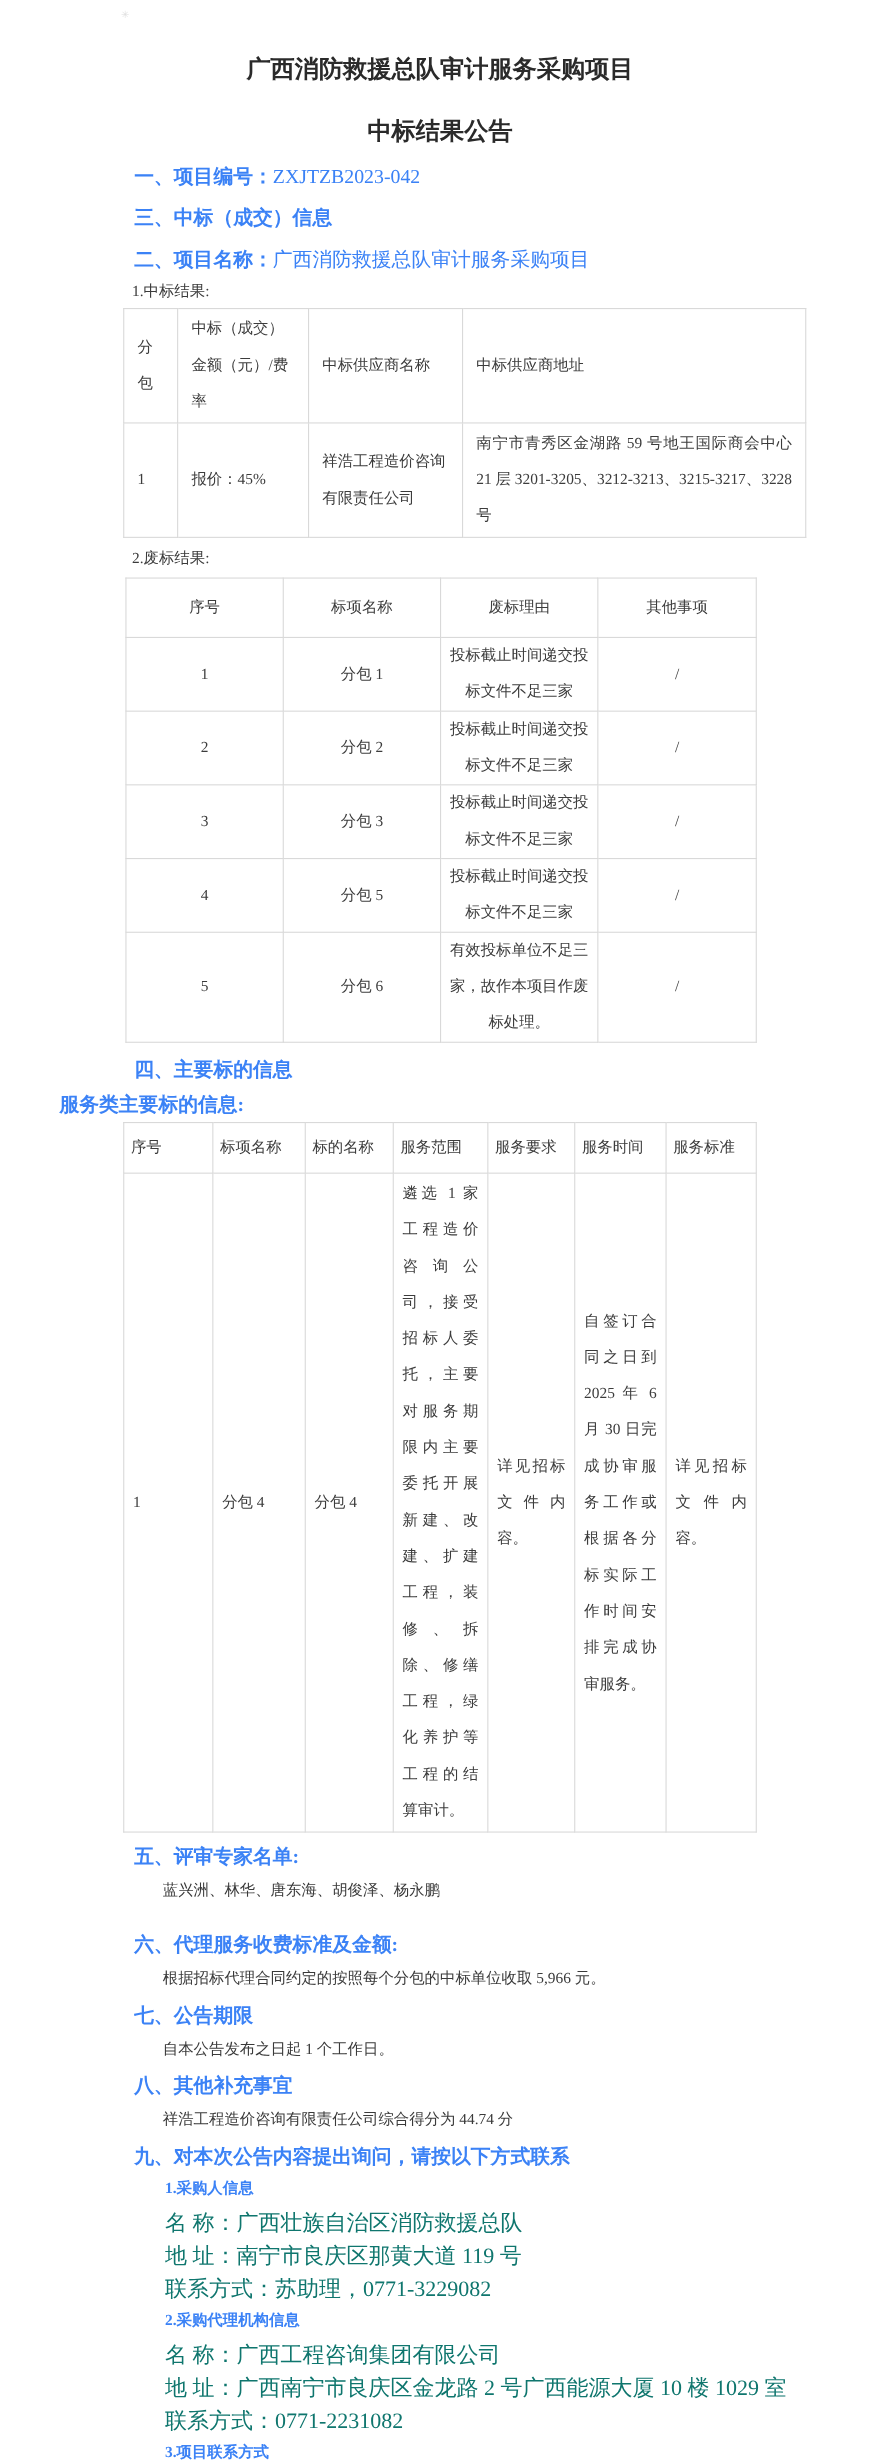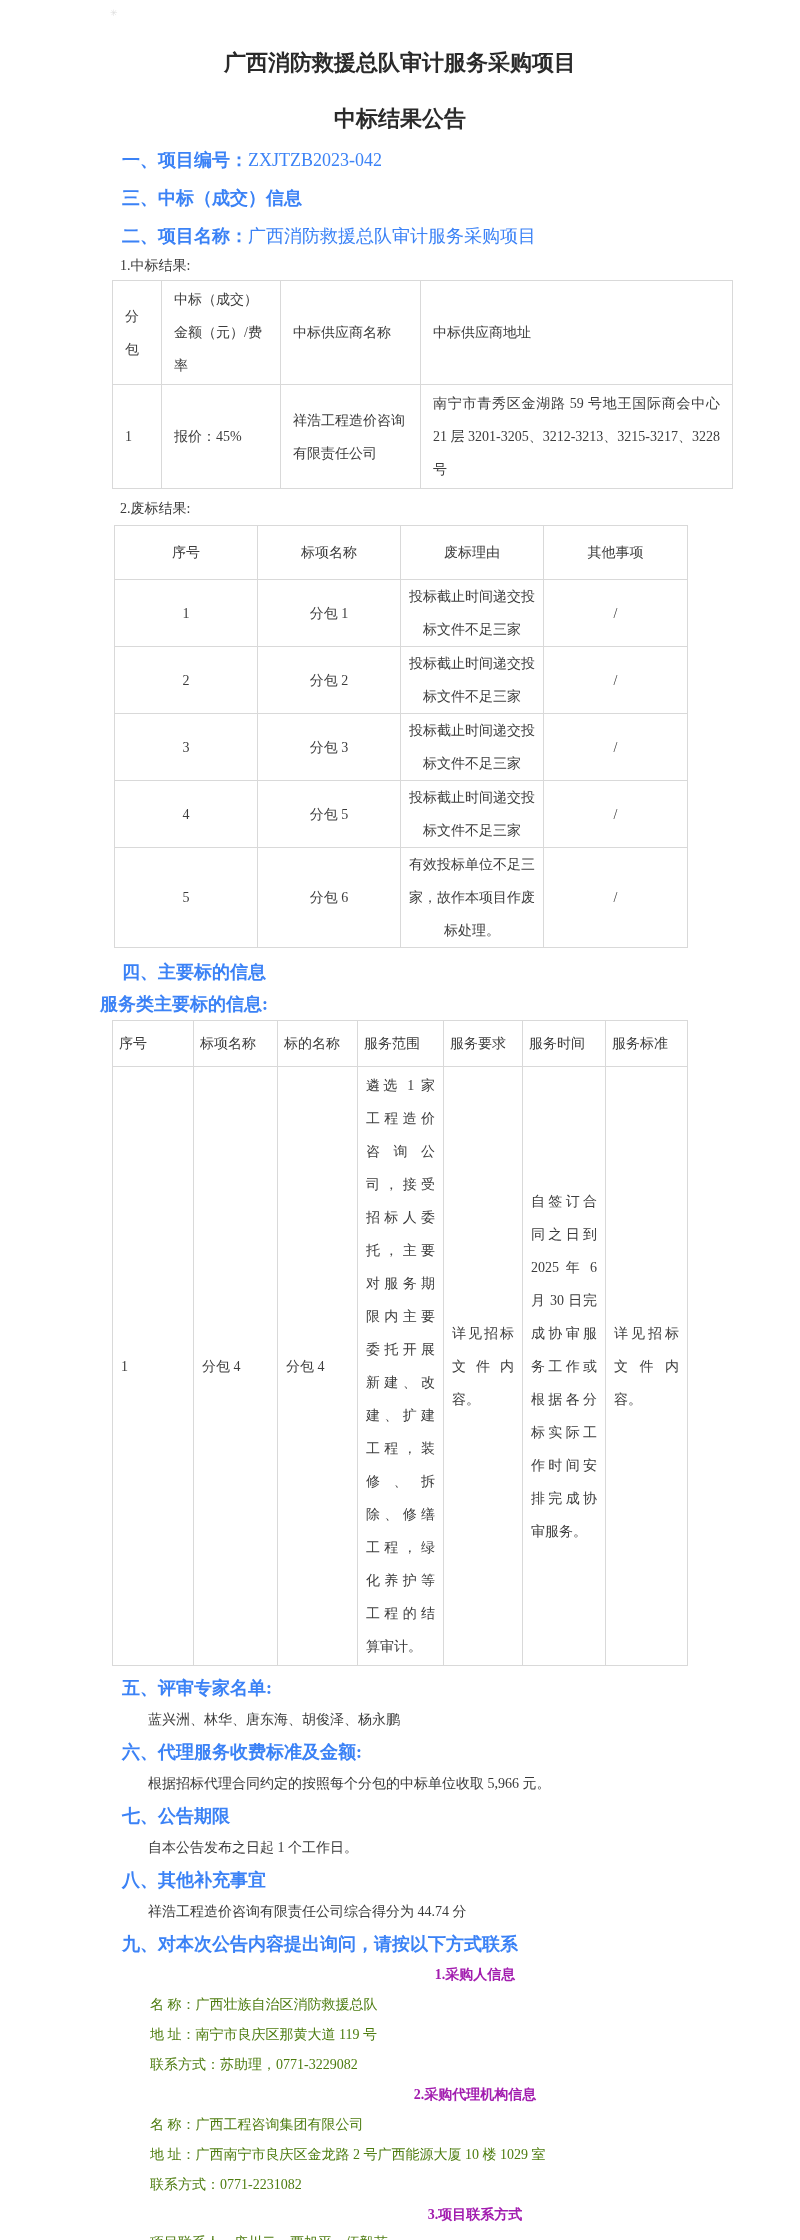--- a/index.html
+++ b/index.html
@@ -17,22 +17,22 @@
     position:absolute; left:110px; top:8px;
     font-size:9px; color:#d0d0d0; opacity:.7;
   }
   .title { text-align:center; font-size:22px; font-weight:bold; color:#2a2a2a; line-height:30px; }
   .title.sub { margin-top:26px; }
   .h { font-size:18px; font-weight:bold; color:#3b82f6; line-height:32px; margin:6px 0 0 122px; }
   .h.first { margin-top:10px; }
   .subnum { font-size:14px; color:#3a3a3a; line-height:28px; margin:0 0 0 120px; }
   .subnum.gap { margin-top:6px; }
   .para { font-size:14px; color:#3a3a3a; line-height:32px; margin:0 0 0 148px; }
-  .subhead2 { font-size:14px; font-weight:bold; color:#a21caf; line-height:30px; margin:0 0 0 150px;text-align:center; }
-  .cline { font-size:14px; color:#4d7c0f; line-height:30px; margin:0 0 0 150px; }
+  .subhead2 { font-size:14px; font-weight:bold; color:#3b82f6; line-height:30px; margin:0 0 0 150px; }
+  .cline { font-size:20px; color:#0f766e; line-height:30px; margin:0 0 0 150px; }
   .cline.tight { line-height:26px; }
 
   table { border-collapse:collapse; table-layout:fixed; font-size:14px; color:#3c3c3c; background:#fff; }
   th,td { border:1px solid #d9d9d9; font-weight:normal; line-height:33px; vertical-align:middle; }
 
   .t1 { margin:0 0 0 112px; width:620px; }
   .t1 th, .t1 td { text-align:left; padding:2px 12px; }
   .t1 .row-body td { height:99px; }
   .t1 td.just { text-align:justify; }
 
@@ -135,21 +135,21 @@
     <tr class="tall">
       <td>5</td>
       <td>分包 6</td>
       <td>有效投标单位不足三家，故作本项目作废标处理。</td>
       <td>/</td>
     </tr>
   </tbody>
     </table>
 
   <div class="h" style="margin-top:8px">四、主要标的信息</div>
-  <div class="h" style="margin-top:0;margin-left:100px">服务类主要标的信息:</div>
+  <div class="h" style="margin-top:0;margin-left:54px">服务类主要标的信息:</div>
 
   <table class="t3">
     <colgroup>
         <col style="width:81px">
         <col style="width:84px">
         <col style="width:80px">
         <col style="width:86px">
         <col style="width:79px">
         <col style="width:83px">
         <col style="width:82px">
@@ -172,21 +172,21 @@
       <td class="just">详见招标文件内容。</td>
       <td class="just">自签订合同之日到 2025 年 6 月 30 日完成协审服务工作或根据各分标实际工作时间安排完成协审服务。</td>
       <td class="just">详见招标文件内容。</td>
     </tr>
   </tbody>
     </table>
 
   <div class="h sec5">五、评审专家名单:</div>
   <div class="para">蓝兴洲、林华、唐东海、胡俊泽、杨永鹏</div>
 
-  <div class="h" style="margin-top:0">六、代理服务收费标准及金额:</div>
+  <div class="h" style="margin-top:16px">六、代理服务收费标准及金额:</div>
   <div class="para">根据招标代理合同约定的按照每个分包的中标单位收取 5,966 元。</div>
 
   <div class="h" style="margin-top:0">七、公告期限</div>
   <div class="para">自本公告发布之日起 1 个工作日。</div>
 
   <div class="h" style="margin-top:0">八、其他补充事宜</div>
   <div class="para">祥浩工程造价咨询有限责任公司综合得分为 44.74 分</div>
 
   <div class="h" style="margin-top:0">九、对本次公告内容提出询问，请按以下方式联系</div>
 

